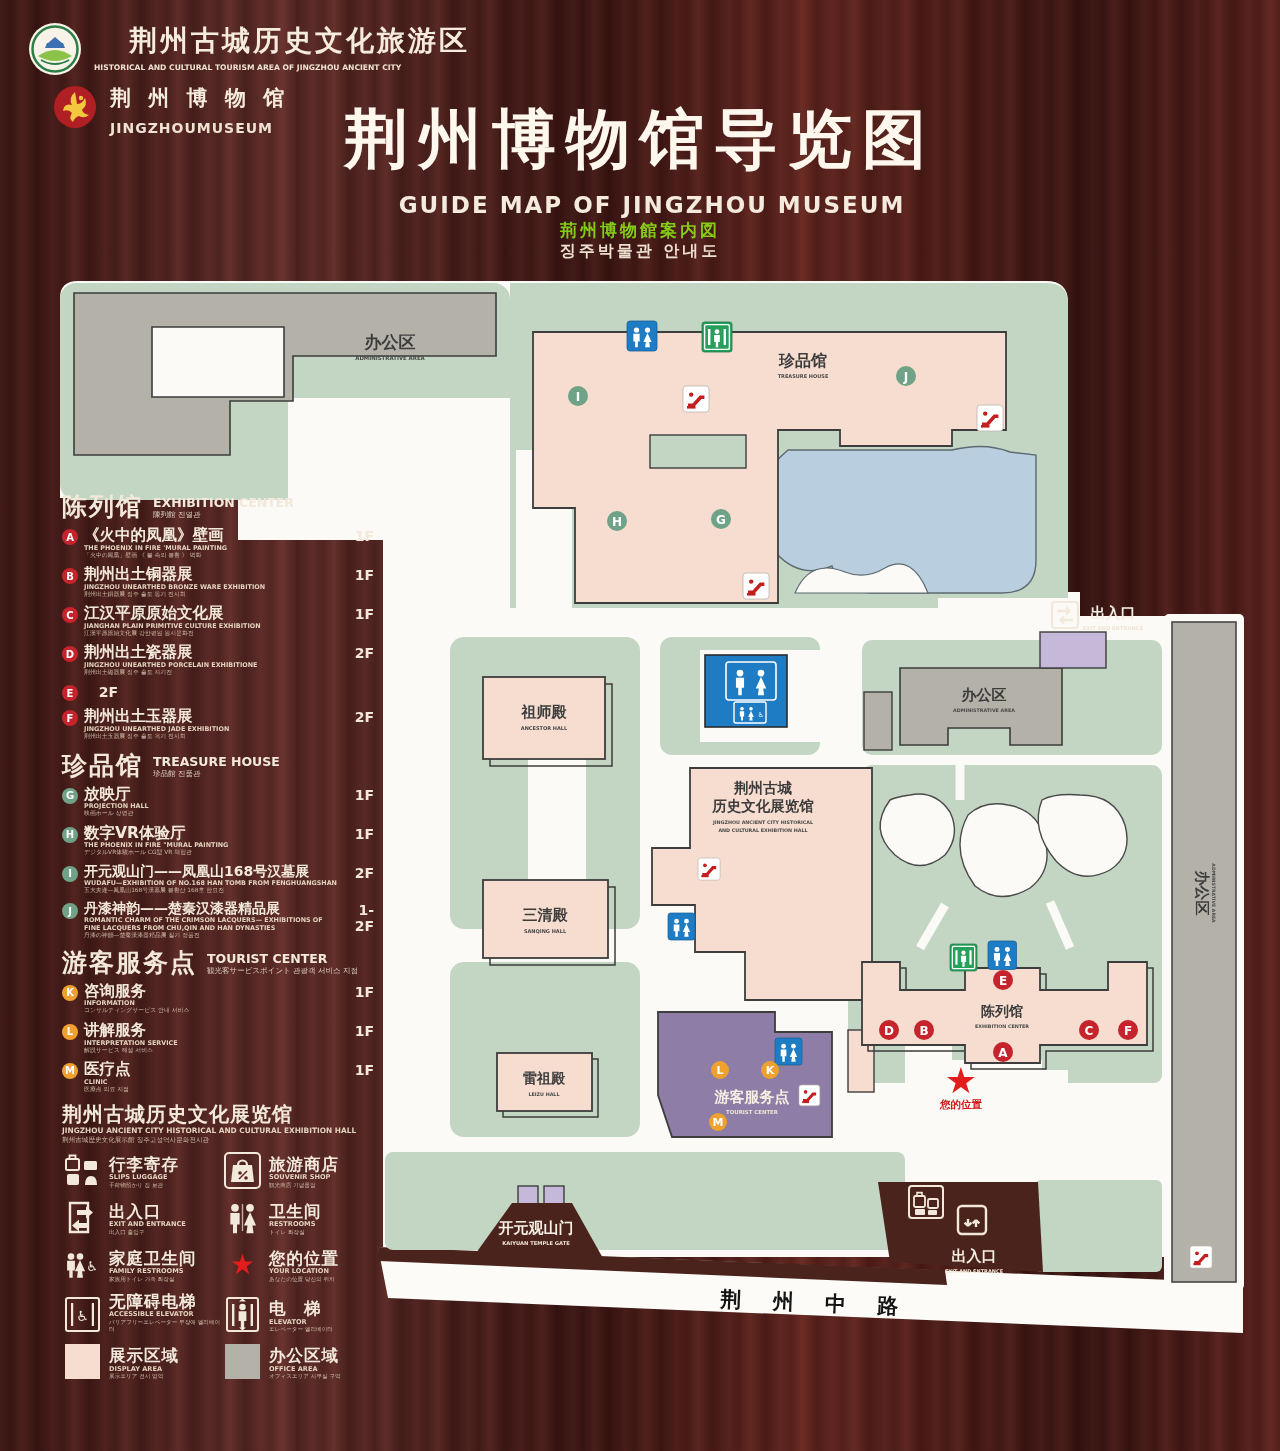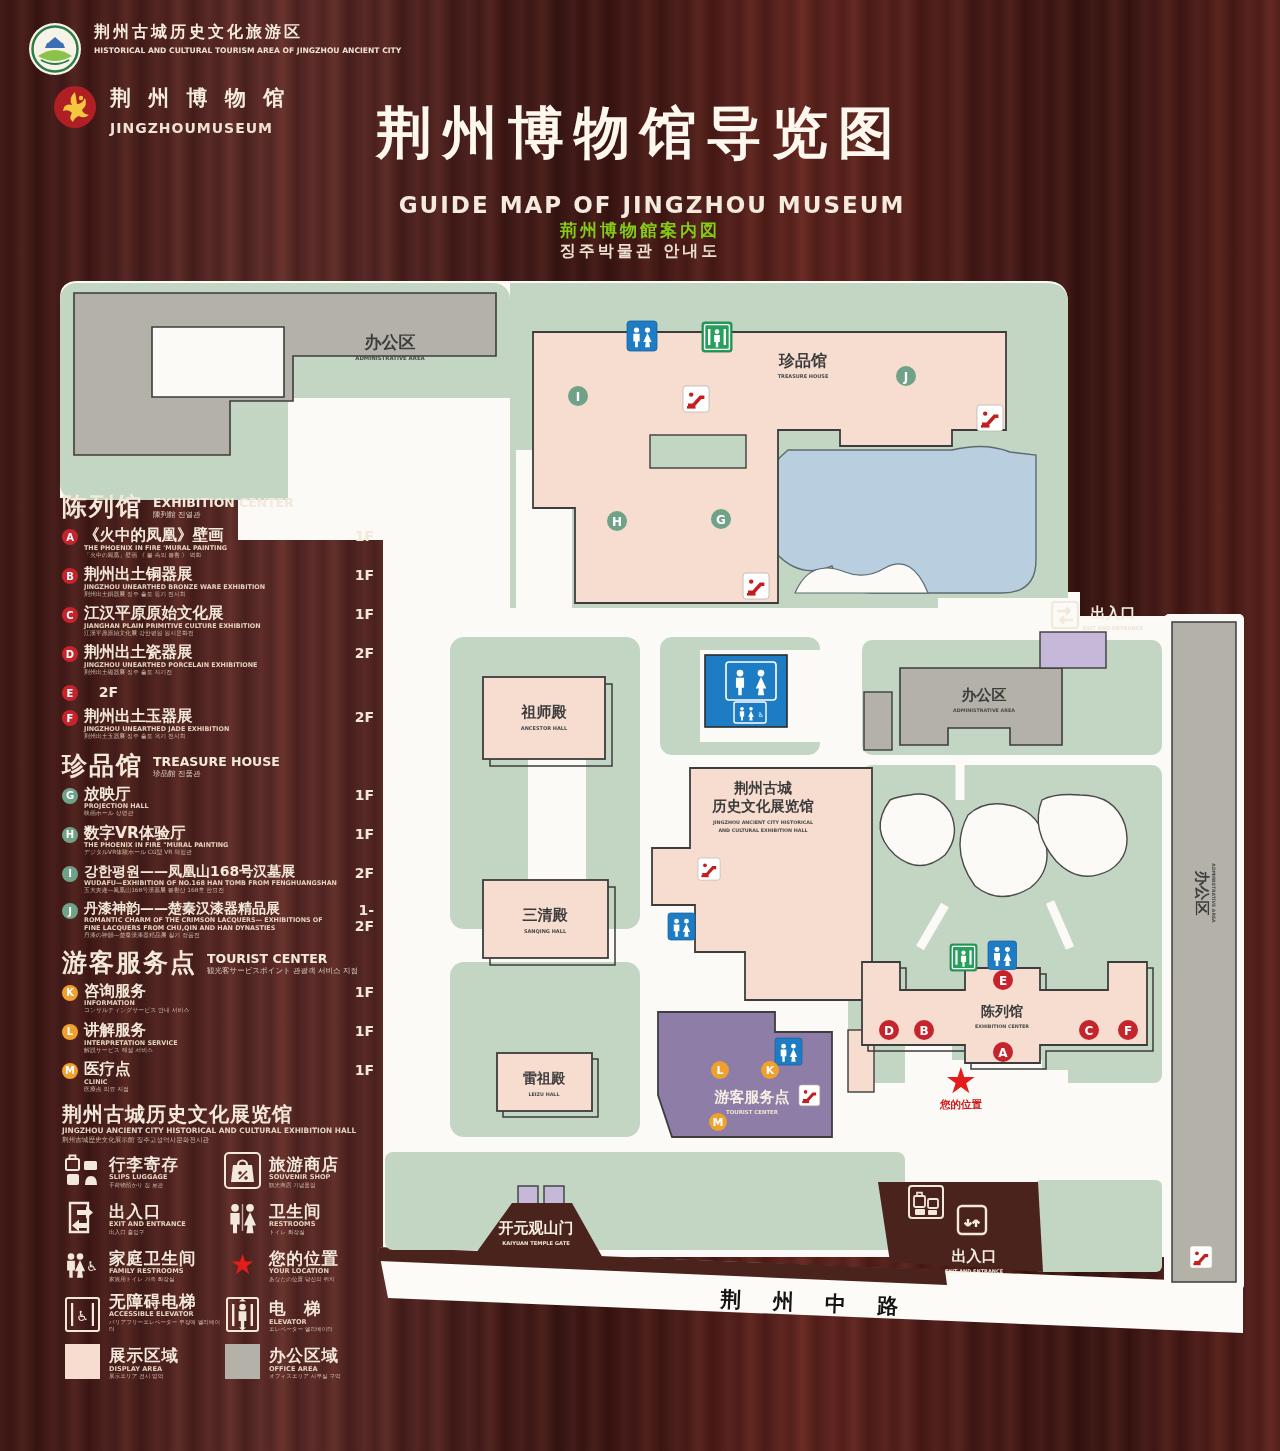--- a/index.html
+++ b/index.html
@@ -8,21 +8,21 @@
     background-color:#4a1c19;
     background-image:
       linear-gradient(90deg, rgba(0,0,0,.25), rgba(255,255,255,.05) 22%, rgba(0,0,0,.28) 46%, rgba(150,60,45,.18) 63%, rgba(0,0,0,.3) 85%, rgba(120,45,35,.15)),
       repeating-linear-gradient(90deg,#5a2420 0px,#4a1b18 11px,#632a24 22px,#421613 37px,#572320 52px);
   }
   .abs{position:absolute;}
   
   .logo-row{display:flex;align-items:flex-start;gap:12px;}
   .logo-txt-zh{color:#f6ecdd;font-weight:700;letter-spacing:3px;}
   .logo-txt-en{color:#efe2d0;font-weight:700;}
-  #title-zh{width:100%;text-align:center;color:#fdf7ee;font-size:56px;font-weight:900;letter-spacing:10px;margin:0;}
+  #title-zh{width:100%;text-align:center;color:#fdf7ee;font-size:64px;font-weight:900;letter-spacing:10px;margin:0;}
   #title-en{width:100%;text-align:center;color:#f4ebde;font-size:23px;font-weight:800;letter-spacing:2px;}
   #title-ja{width:100%;text-align:center;color:#84cc16;font-size:17px;font-weight:700;letter-spacing:3px;}
   #title-ko{width:100%;text-align:center;color:#ecdfcd;font-size:16px;font-weight:700;letter-spacing:3px;}
   
   #sidebar{width:312px;color:#f3e9da;}
   .sec-head{display:flex;align-items:flex-end;gap:10px;margin-bottom:8px;}
   .sec-head .zh{font-size:25px;font-weight:900;letter-spacing:2px;line-height:1;}
   .sec-head .rt .en{font-size:12.5px;font-weight:800;line-height:1.1;}
   .sec-head .rt .sub{font-size:7.5px;opacity:.85;line-height:1.2;}
   .leg-item{display:flex;align-items:flex-start;margin-bottom:7px;}
@@ -336,21 +336,21 @@
 <div class="abs" style="left:28px;top:22px;">
   <div class="logo-row">
     <svg width="54" height="54" viewBox="0 0 54 54">
       <circle cx="27" cy="27" r="26" fill="#f7f3e8"></circle>
       <circle cx="27" cy="27" r="22.5" fill="none" stroke="#2e7d46" stroke-width="2.5"></circle>
       <path d="M10,34 Q27,22 44,34 Q27,44 10,34 Z" fill="#8bc34a"></path>
       <path d="M17,26 h20 l-2,-5 h-16 z M20,21 h14 l-7,-6 z" fill="#3d6fb4"></path>
       <path d="M13,38 q14,8 28,0" stroke="#2e7d46" stroke-width="2" fill="none"></path>
     </svg>
     <div>
-      <div class="logo-txt-zh" style="font-size:16px;">荆州古城历史文化旅游区</div>
+      <div class="logo-txt-zh" style="font-size:28px;margin-left:35px;">荆州古城历史文化旅游区</div>
       <div class="logo-txt-en" style="font-size:7.6px;margin-top:3px;">HISTORICAL AND CULTURAL TOURISM AREA OF JINGZHOU ANCIENT CITY</div>
     </div>
   </div>
 </div>
 
 <div class="abs" style="left:52px;top:84px;">
   <div class="logo-row">
     <svg width="46" height="46" viewBox="0 0 46 46">
       <circle cx="23" cy="23" r="21" fill="#b01f24"></circle>
       <path d="M23,8 q-7,6 -3,13 q-8,-2 -9,6 q6,-2 9,2 q-4,5 1,9 q2,-5 6,-6 q5,3 10,-1 q-6,-1 -7,-5 q6,-5 3,-12 q-3,6 -8,6 q-1,-7 -2,-12 z" fill="#f5c63f"></path>
@@ -448,21 +448,21 @@
       <div class="leg-mid">
         <div class="zh">数字VR体验厅</div>
         <div class="en">THE PHOENIX IN FIRE "MURAL PAINTING</div>
         <div class="sub">デジタルVR体験ホール  CG型 VR 체험관</div>
       </div>
       <div class="floor">1F</div>
     </div>
   <div class="leg-item">
       <div class="badge b-grn">I</div>
       <div class="leg-mid">
-        <div class="zh" style="font-size:14px;">강한평원——凤凰山168号汉墓展</div>
+        <div class="zh" style="font-size:14px;">开元观山门——凤凰山168号汉墓展</div>
         <div class="en">WUDAFU—EXHIBITION OF NO.168 HAN TOMB FROM FENGHUANGSHAN</div>
         <div class="sub">五大夫遂—鳳凰山168号漢墓展  봉황산 168호 한묘전</div>
       </div>
       <div class="floor">2F</div>
     </div>
   <div class="leg-item">
       <div class="badge b-grn">J</div>
       <div class="leg-mid">
         <div class="zh" style="font-size:14px;">丹漆神韵——楚秦汉漆器精品展</div>
         <div class="en">ROMANTIC CHARM OF THE CRIMSON LACQUERS— EXHIBITIONS OF FINE LACQUERS FROM CHU,QIN AND HAN DYNASTIES</div>

